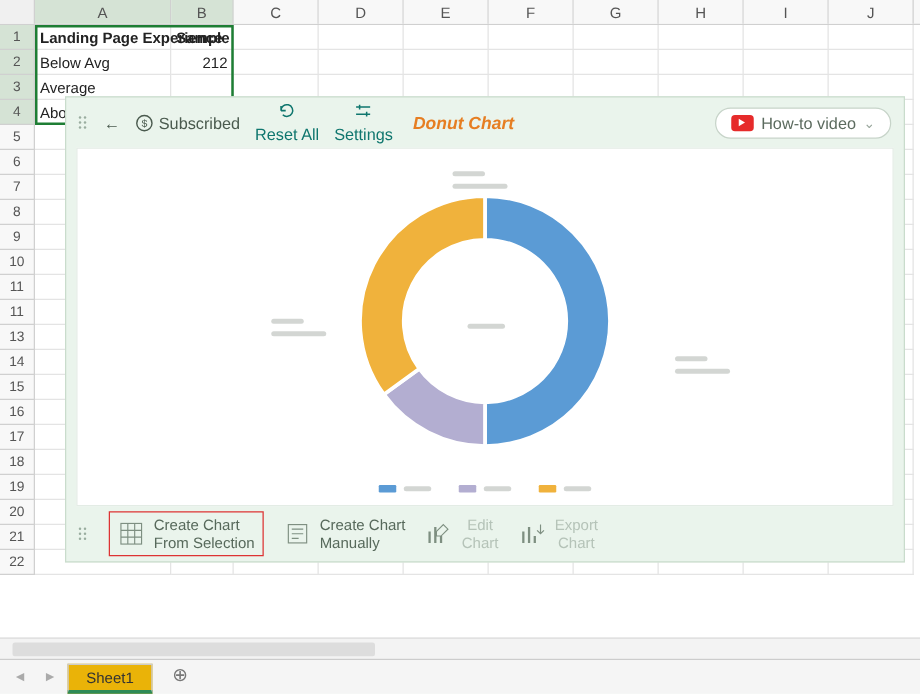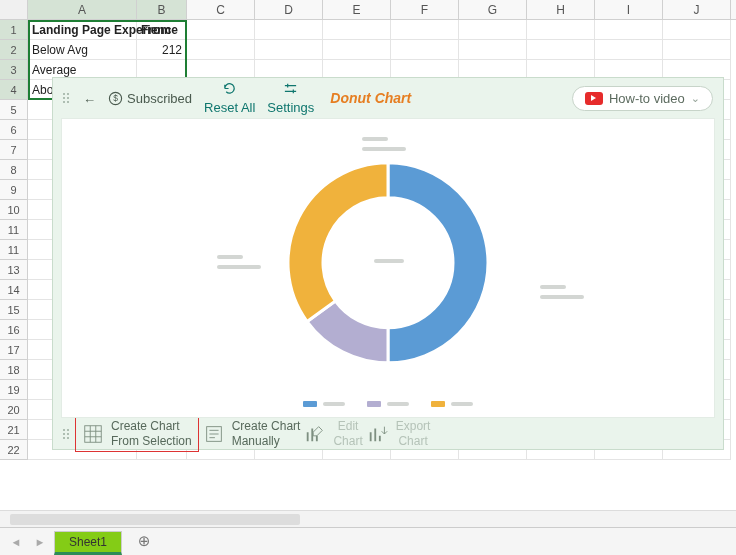--- a/index.html
+++ b/index.html
@@ -174,25 +174,25 @@
       bottom: 10px;
       left: 50%;
       transform: translateX(-50%);
       display: flex;
       gap: 22px;
     }
     .legend-it { display: flex; align-items: center; gap: 6px; }
     .lswatch { width: 14px; height: 6px; border-radius: 1px; }
     .ldash { width: 22px; height: 4px; background: #d3d6d3; border-radius: 2px; }
     .panel-bottom {
-      height: 31px;
+      height: 44px;
       display: flex;
       align-items: center;
       padding: 0 10px;
-      gap: 4px;
+      gap: 16px;
     }
     .bbtn {
       display: flex;
       align-items: center;
       gap: 7px;
       color: #57695b;
       font-size: 12px;
       cursor: pointer;
       line-height: 1.2;
     }
@@ -220,21 +220,21 @@
       gap: 4px;
     }
     .navbtn {
       width: 20px; height: 20px;
       text-align: center;
       line-height: 20px;
       color: #aaa;
       font-size: 11px;
     }
     .tab {
-      background: #84cc16;
+      background: #eab308;
       border: 1px solid #ccc;
       border-bottom: 3px solid #2e8b57;
       padding: 3px 14px;
       font-size: 12px;
       color: #333;
       position: relative;
       top: 1px;
       cursor: pointer;
     }
     .addtab {
@@ -278,21 +278,21 @@
     <div class="col-h col-F">F</div>
     <div class="col-h col-G">G</div>
     <div class="col-h col-H">H</div>
     <div class="col-h col-I">I</div>
     <div class="col-h col-J">J</div>
   </div>
   <div class="rows" id="rows">
       <div class="row">
         <div class="row-h sel">1</div>
         <div class="cell cA bold" style="overflow: visible;">Landing Page Experience</div>
-        <div class="cell cB bold">From</div>
+        <div class="cell cB bold">Sample</div>
         <div class="cell cC"></div>
         <div class="cell cD"></div>
         <div class="cell cE"></div>
         <div class="cell cF"></div>
         <div class="cell cG"></div>
         <div class="cell cH"></div>
         <div class="cell cI"></div>
         <div class="cell cJ"></div>
       </div>
       <div class="row">

